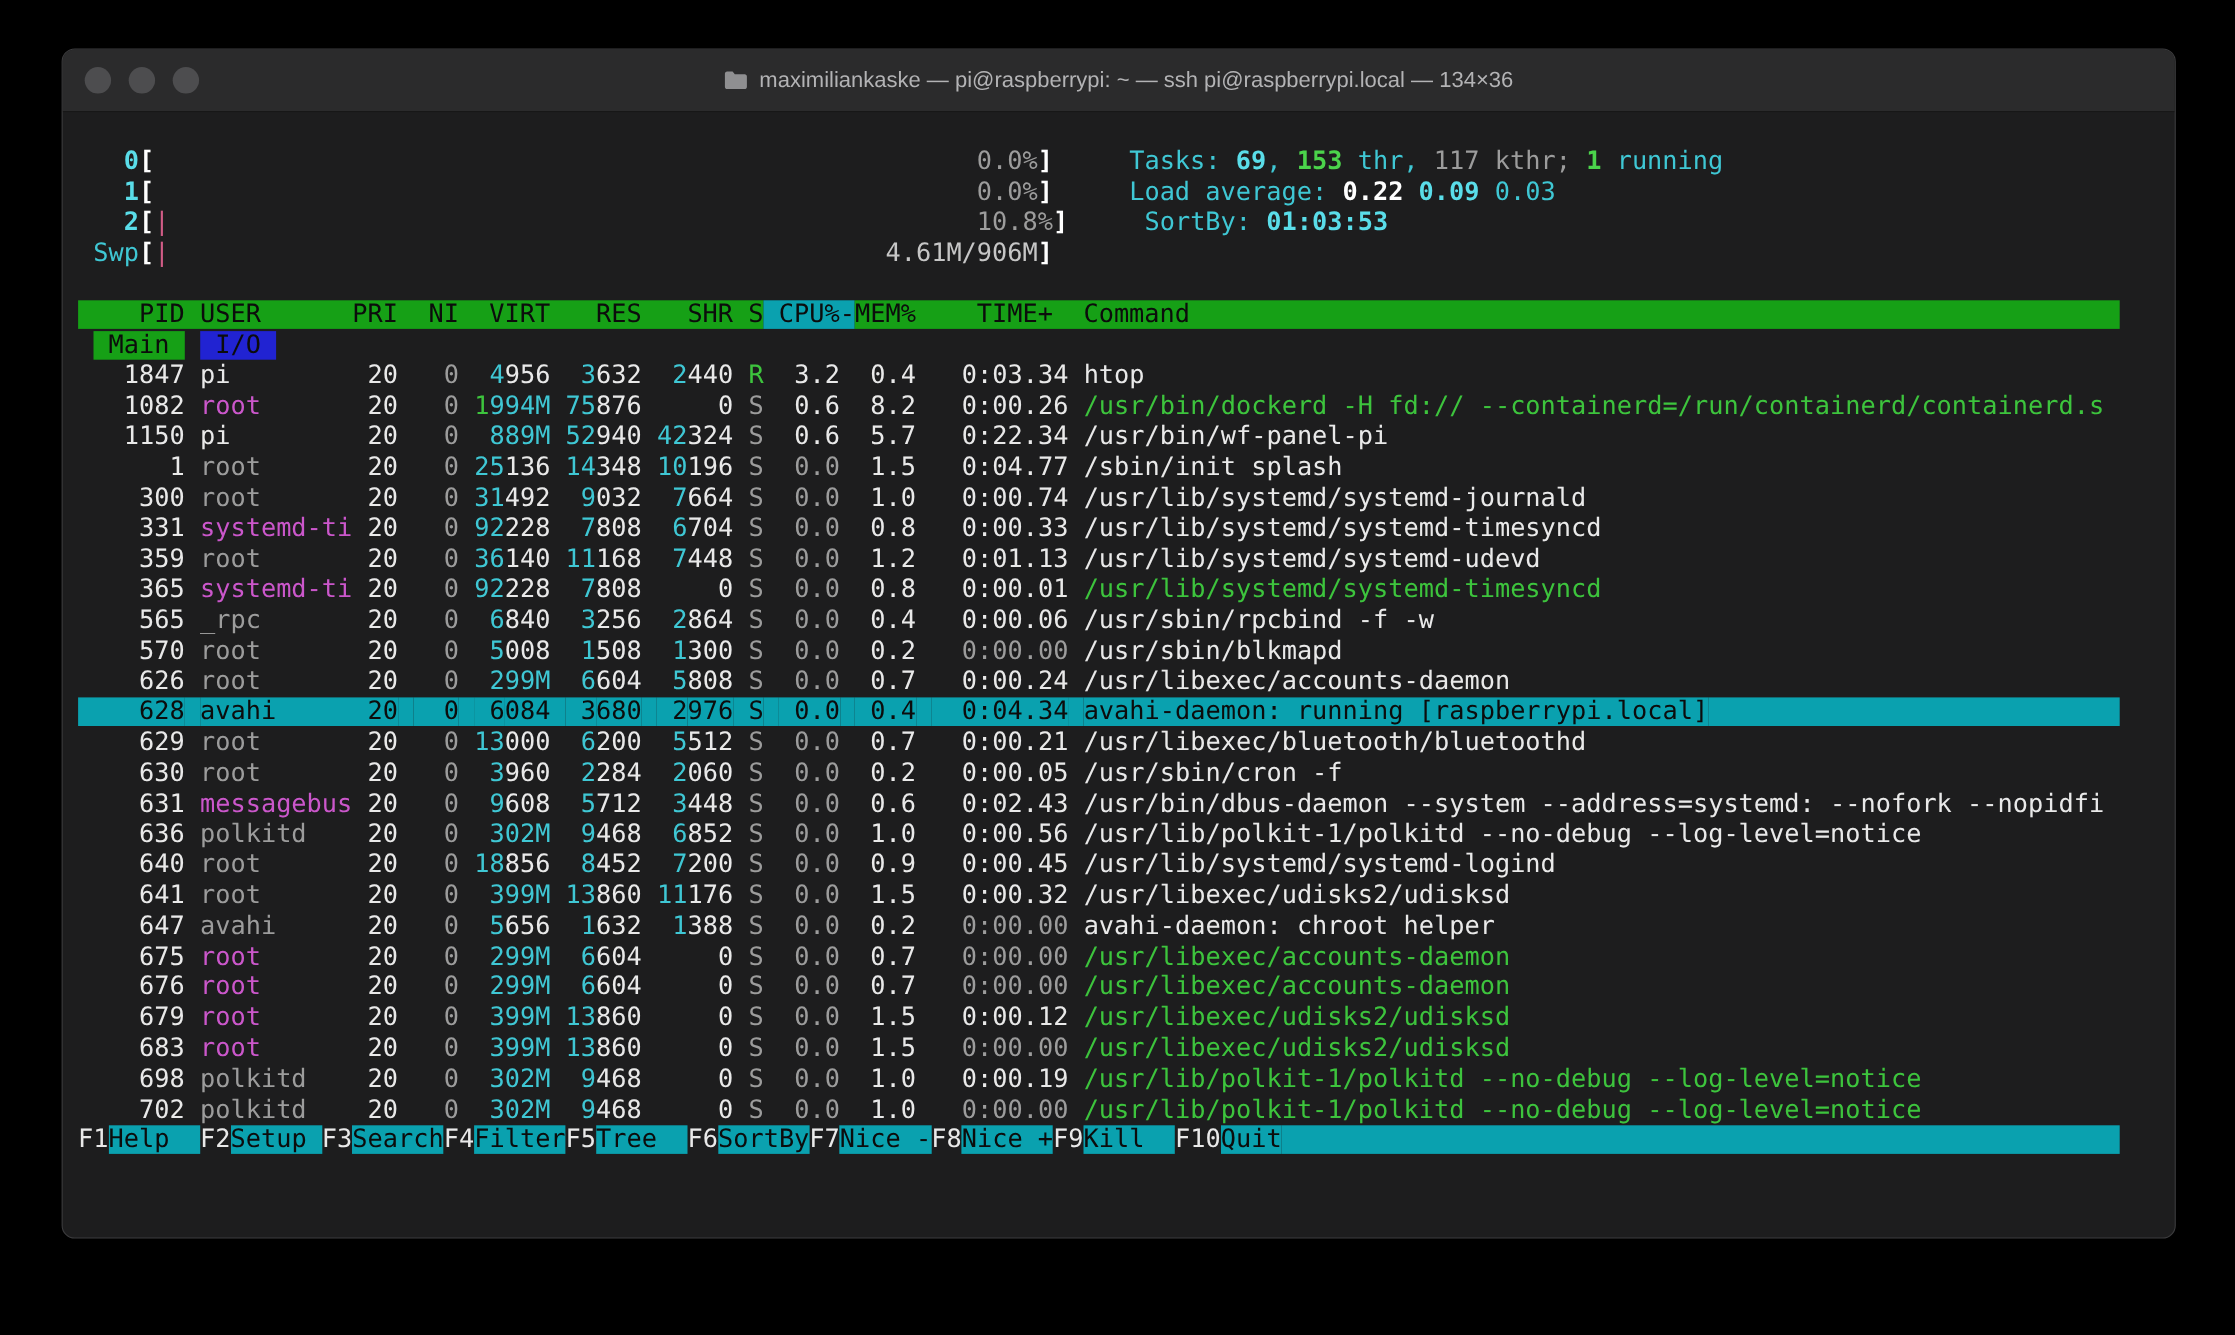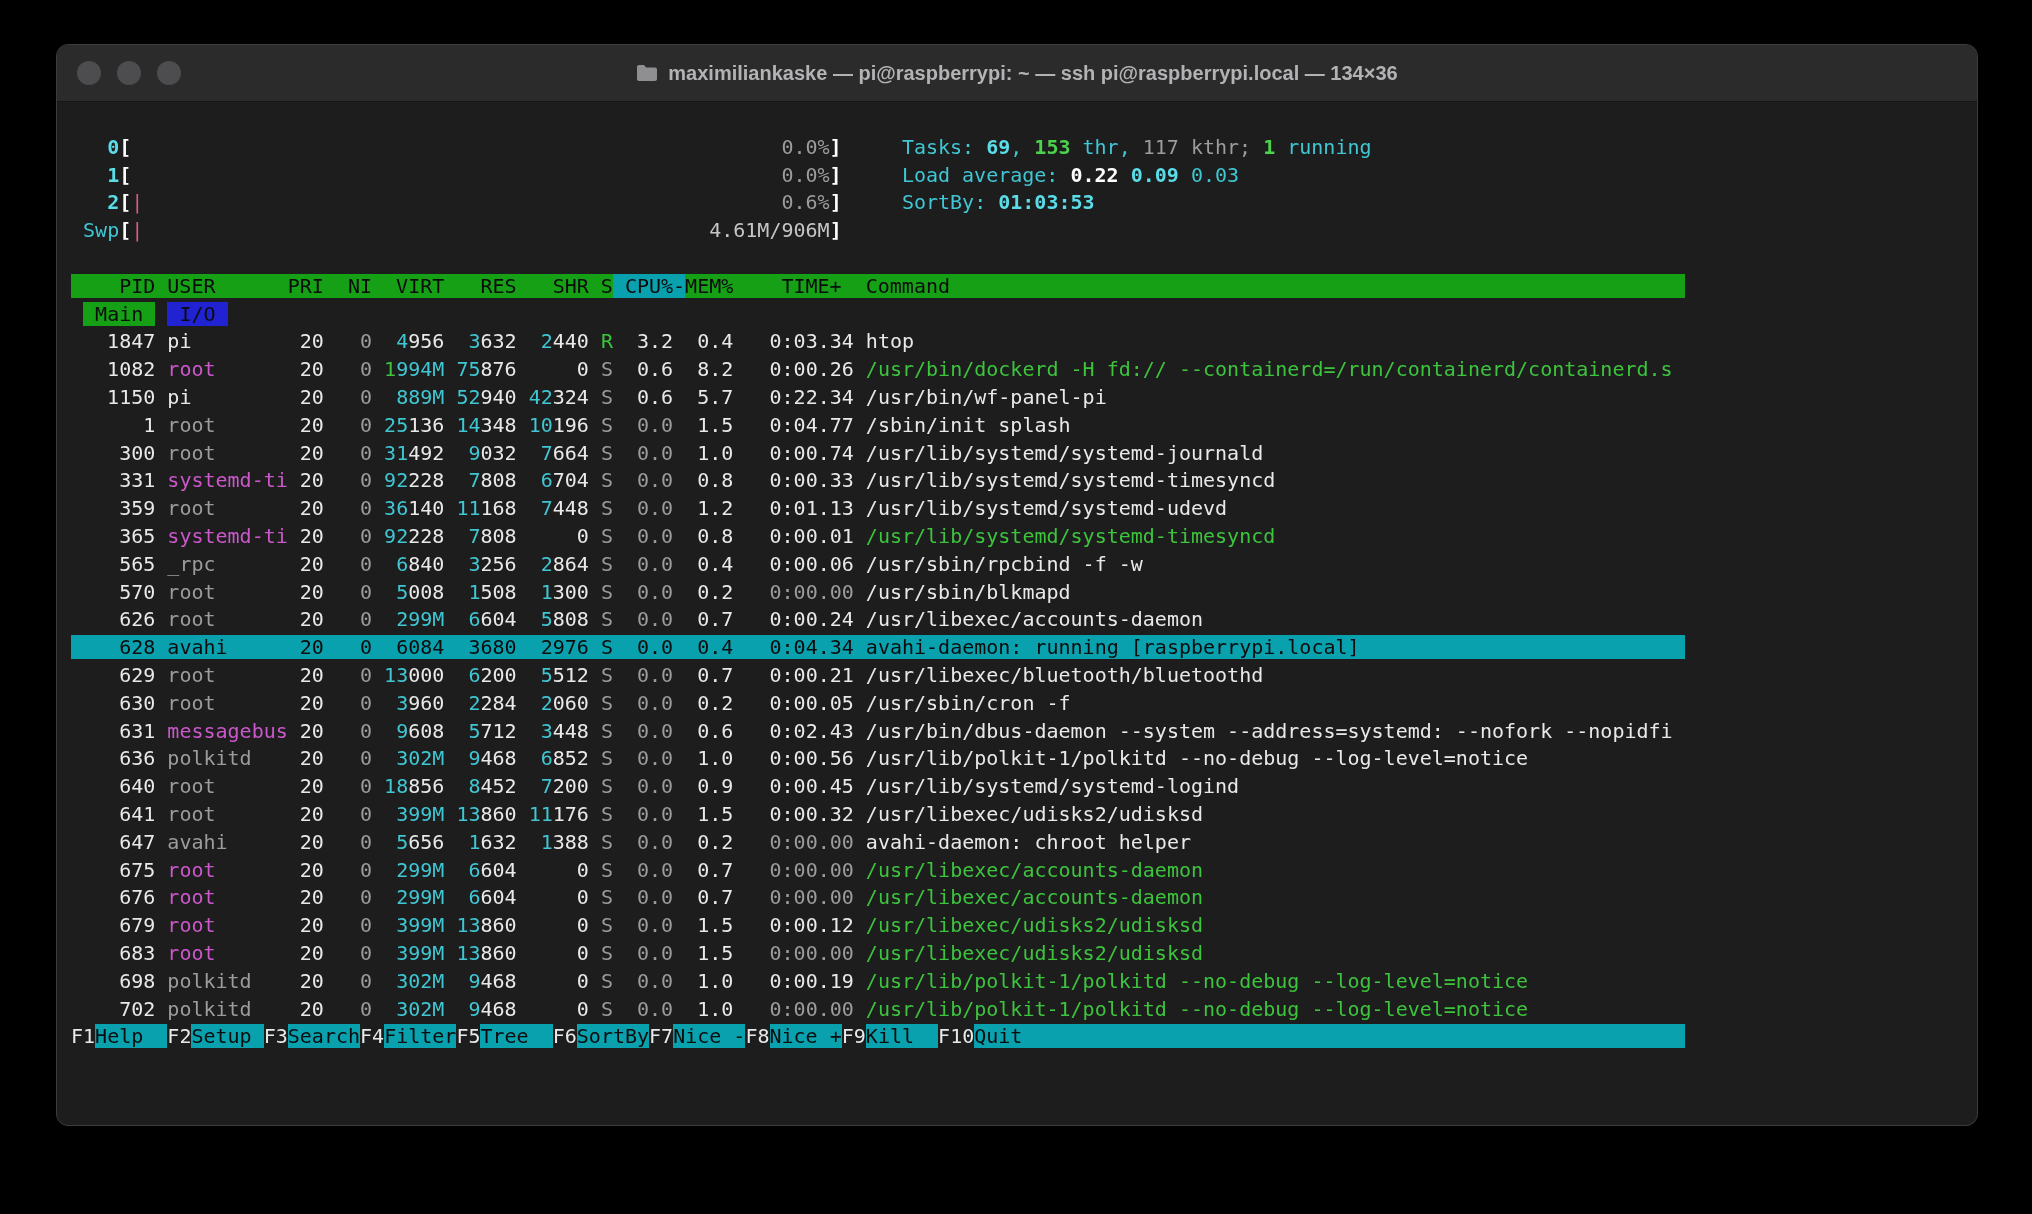--- a/index.html
+++ b/index.html
@@ -6,22 +6,22 @@
   body{width:2032px;height:1214px;background:#000;position:relative;overflow:hidden;
        font-family:"DejaVu Sans Mono",monospace;}
   .window{position:absolute;left:56px;top:44px;width:1920px;height:1080px;
           background:var(--term_bg);border-radius:12px;overflow:hidden;
           border:1px solid #3c3c3e;box-shadow:0 30px 70px rgba(0,0,0,.85);}
   .titlebar{height:56px;background:#2b2b2c;border-bottom:1px solid #161616;
             display:flex;align-items:center;justify-content:center;position:relative;}
   .lights{position:absolute;left:20px;top:16px;display:flex;gap:16px;}
   .light{width:24px;height:24px;border-radius:50%;background:#4d4d4f;}
   .title{color:#b3b3b5;font-family:"Liberation Sans",sans-serif;font-size:20px;
-         font-weight:700;display:flex;align-items:center;gap:10px;}
-  .term{padding:4px 0 0 14px;font-size:20px;line-height:27.8px;}
+         font-weight:400;display:flex;align-items:center;gap:10px;}
+  .term{padding:4px 0 0 14px;font-size:23px;line-height:27.8px;}
   .row{white-space:pre;height:27.8px;}
   .c-white{color:var(--white)} .c-whiteb{color:var(--white_bright);font-weight:bold}
   .c-gray{color:var(--gray)} .c-ltgray{color:var(--light_gray)}
   .c-cyan{color:var(--cyan)} .c-cyanb{color:var(--cyan_bright);font-weight:bold}
   .c-green{color:var(--green)} .c-greenb{color:var(--green_bright);font-weight:bold}
   .c-mag{color:var(--magenta)} .c-red{color:var(--red)}
   .c-yellow{color:var(--yellow)} .c-blue{color:var(--blue)}
   .c-black{color:var(--black_text)}
   .b-sel{background:var(--selection_bg)} .b-green{background:var(--header_bg)}
   .b-cyan{background:var(--selection_bg)} .b-blue{background:var(--tab_blue_bg)}
@@ -40,21 +40,21 @@
       <svg width="22" height="18" viewBox="0 0 22 18">
         <path fill="#8f8f91" d="M1 3c0-1.1.9-2 2-2h5l2 2.5h9c1.1 0 2 .9 2 2V15c0 1.1-.9 2-2 2H3c-1.1 0-2-.9-2-2V3z"></path>
       </svg>
       <span>maximiliankaske — pi@raspberrypi: ~ — ssh pi@raspberrypi.local — 134×36</span>
     </div>
   </div>
   <div class="term" id="term">
       <div class="row"><span> </span></div>
       <div class="row"><span><span> </span><span class="c-cyanb">  0</span><span class="c-whiteb">[</span><span>                                                      </span><span class="c-gray">0.0%</span><span class="c-whiteb">]</span></span><span>     </span><span class="c-cyan">Tasks: </span><span class="c-cyanb">69</span><span class="c-cyan">, </span><span class="c-greenb">153</span><span class="c-cyan"> thr, </span><span class="c-gray">117 kthr</span><span class="c-gray">; </span><span class="c-greenb">1</span><span class="c-cyan"> running</span></div>
       <div class="row"><span><span> </span><span class="c-cyanb">  1</span><span class="c-whiteb">[</span><span>                                                      </span><span class="c-gray">0.0%</span><span class="c-whiteb">]</span></span><span>     </span><span class="c-cyan">Load average: </span><span class="c-whiteb">0.22 </span><span class="c-cyanb">0.09 </span><span class="c-cyan">0.03</span></div>
-      <div class="row"><span><span> </span><span class="c-cyanb">  2</span><span class="c-whiteb">[</span><span class="c-red">|</span><span>                                                     </span><span class="c-gray">0.6%</span><span class="c-whiteb">]</span></span><span>     </span><span class="c-cyan">SortBy: </span><span class="c-cyanb">01:03:53</span></div>
+      <div class="row"><span><span> </span><span class="c-cyanb">  2</span><span class="c-whiteb">[</span><span class="c-red">|</span><span>                                                     </span><span class="c-gray">10.8%</span><span class="c-whiteb">]</span></span><span>     </span><span class="c-cyan">SortBy: </span><span class="c-cyanb">01:03:53</span></div>
       <div class="row"><span><span> </span><span class="c-cyan">Swp</span><span class="c-whiteb">[</span><span class="c-red">|</span><span>                                               </span><span class="c-ltgray">4.61M/906M</span><span class="c-whiteb">]</span></span></div>
       <div class="row"><span> </span></div>
       <div class="row"><span class="c-black b-green">    PID USER      PRI  NI  VIRT   RES   SHR S</span><span class="c-black b-cyan"> CPU%-</span><span class="c-black b-green">MEM%    TIME+  Command                                                             </span></div>
       <div class="row"><span> </span><span class="c-black b-green"> Main </span><span> </span><span class="c-black b-blue"> I/O </span></div>
       <div class="row"><span class="c-white">   1847</span><span> </span><span class="c-white">pi        </span><span class="c-white"> 20</span><span> </span><span class="c-gray">  0</span><span> </span><span class="c-cyan"> 4</span><span class="c-white">956</span><span> </span><span class="c-cyan"> 3</span><span class="c-white">632</span><span> </span><span class="c-cyan"> 2</span><span class="c-white">440</span><span> </span><span class="c-green">R</span><span> </span><span class="c-white"> 3.2</span><span> </span><span class="c-white"> 0.4</span><span> </span><span class="c-white">  0:03.34</span><span> </span><span class="c-white">htop</span></div>
       <div class="row"><span class="c-white">   1082</span><span> </span><span class="c-mag">root      </span><span class="c-white"> 20</span><span> </span><span class="c-gray">  0</span><span> </span><span class="c-green">1</span><span class="c-cyan">994M</span><span> </span><span class="c-cyan">75</span><span class="c-white">876</span><span> </span><span class="c-white">    0</span><span> </span><span class="c-gray">S</span><span> </span><span class="c-white"> 0.6</span><span> </span><span class="c-white"> 8.2</span><span> </span><span class="c-white">  0:00.26</span><span> </span><span class="c-green">/usr/bin/dockerd -H fd:// --containerd=/run/containerd/containerd.s</span></div>
       <div class="row"><span class="c-white">   1150</span><span> </span><span class="c-white">pi        </span><span class="c-white"> 20</span><span> </span><span class="c-gray">  0</span><span> </span><span class="c-cyan"> 889M</span><span> </span><span class="c-cyan">52</span><span class="c-white">940</span><span> </span><span class="c-cyan">42</span><span class="c-white">324</span><span> </span><span class="c-gray">S</span><span> </span><span class="c-white"> 0.6</span><span> </span><span class="c-white"> 5.7</span><span> </span><span class="c-white">  0:22.34</span><span> </span><span class="c-white">/usr/bin/wf-panel-pi</span></div>
       <div class="row"><span class="c-white">      1</span><span> </span><span class="c-gray">root      </span><span class="c-white"> 20</span><span> </span><span class="c-gray">  0</span><span> </span><span class="c-cyan">25</span><span class="c-white">136</span><span> </span><span class="c-cyan">14</span><span class="c-white">348</span><span> </span><span class="c-cyan">10</span><span class="c-white">196</span><span> </span><span class="c-gray">S</span><span> </span><span class="c-gray"> 0.0</span><span> </span><span class="c-white"> 1.5</span><span> </span><span class="c-white">  0:04.77</span><span> </span><span class="c-white">/sbin/init splash</span></div>
       <div class="row"><span class="c-white">    300</span><span> </span><span class="c-gray">root      </span><span class="c-white"> 20</span><span> </span><span class="c-gray">  0</span><span> </span><span class="c-cyan">31</span><span class="c-white">492</span><span> </span><span class="c-cyan"> 9</span><span class="c-white">032</span><span> </span><span class="c-cyan"> 7</span><span class="c-white">664</span><span> </span><span class="c-gray">S</span><span> </span><span class="c-gray"> 0.0</span><span> </span><span class="c-white"> 1.0</span><span> </span><span class="c-white">  0:00.74</span><span> </span><span class="c-white">/usr/lib/systemd/systemd-journald</span></div>
       <div class="row"><span class="c-white">    331</span><span> </span><span class="c-mag">systemd-ti</span><span class="c-white"> 20</span><span> </span><span class="c-gray">  0</span><span> </span><span class="c-cyan">92</span><span class="c-white">228</span><span> </span><span class="c-cyan"> 7</span><span class="c-white">808</span><span> </span><span class="c-cyan"> 6</span><span class="c-white">704</span><span> </span><span class="c-gray">S</span><span> </span><span class="c-gray"> 0.0</span><span> </span><span class="c-white"> 0.8</span><span> </span><span class="c-white">  0:00.33</span><span> </span><span class="c-white">/usr/lib/systemd/systemd-timesyncd</span></div>

